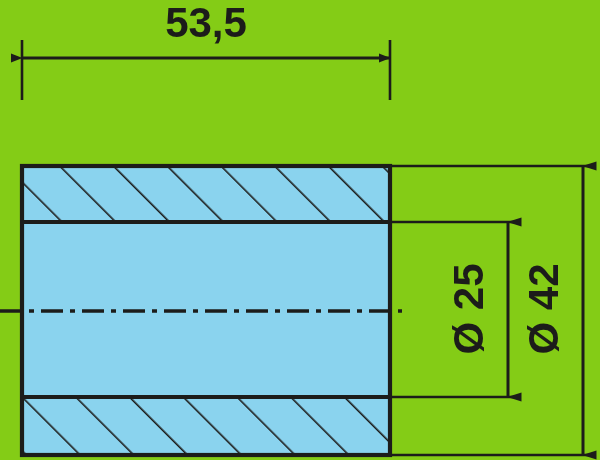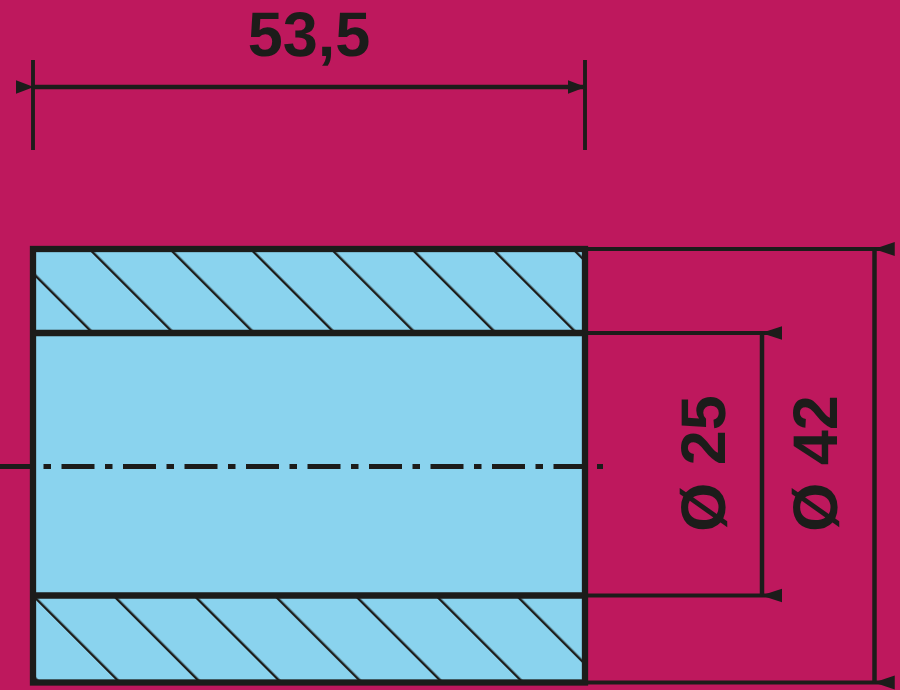--- a/index.html
+++ b/index.html
@@ -10,21 +10,21 @@
   body {
     width: 600px;
     height: 460px;
     font-family: "Liberation Sans", sans-serif;
     overflow: hidden;
   }
   #drawing-root {
     position: relative;
     width: 600px;
     height: 460px;
-    background: #be185d;
+    background: #84cc16;
   }
   svg.drawing-canvas {
     position: absolute;
     top: 0;
     left: 0;
     width: 600px;
     height: 460px;
     display: block;
   }
   text.dim-text {

